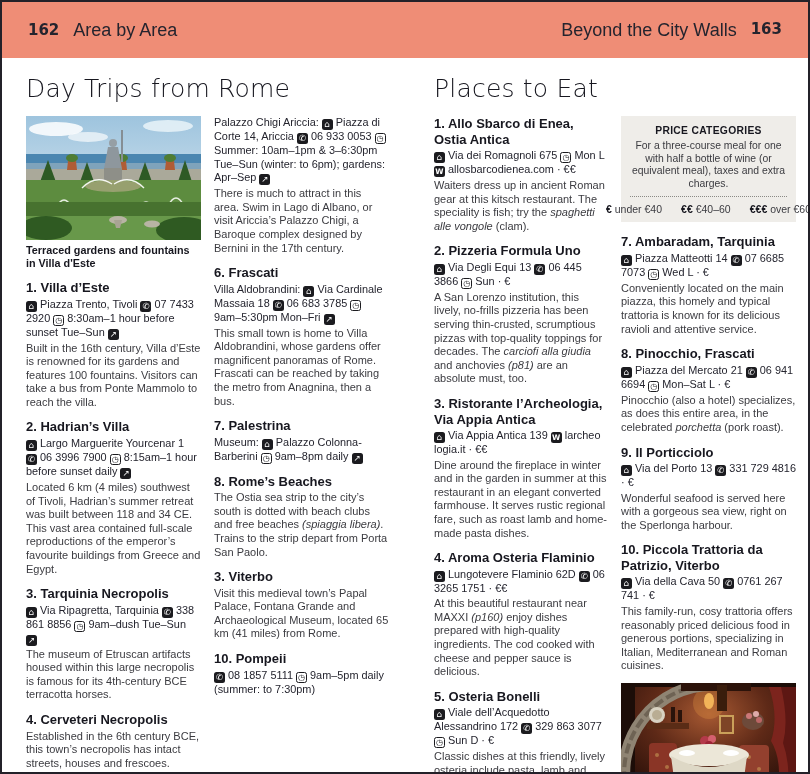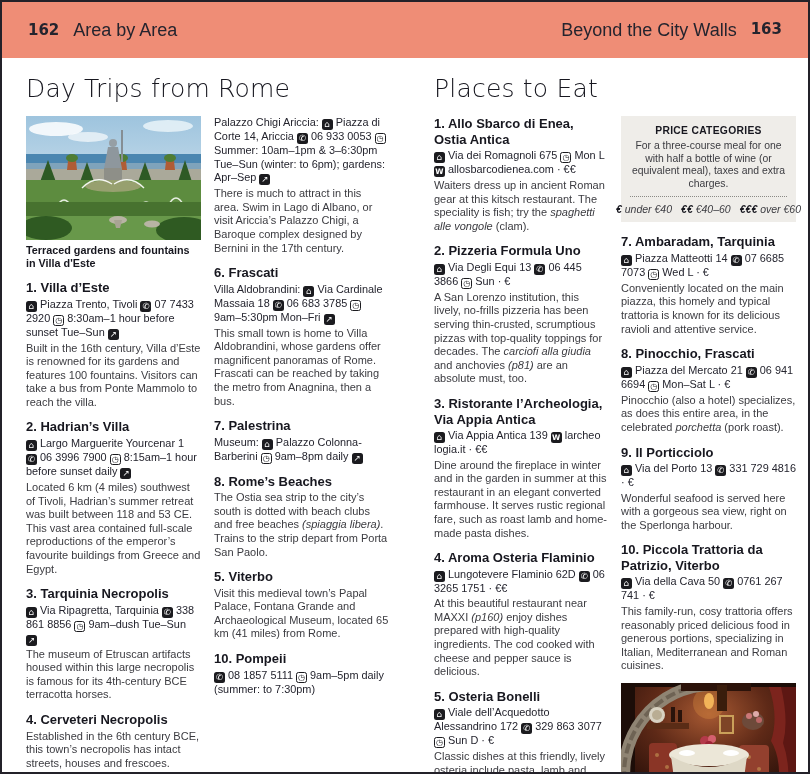--- a/index.html
+++ b/index.html
@@ -33,21 +33,21 @@
       font-family:"DejaVu Sans",sans-serif;}
   .ic-web{font-size:7.5px;font-weight:bold;}
   .ic-clock{background:#fff;color:#1b1b1f;border:1px solid #1b1b1f;width:9px;height:9px;line-height:9px;font-size:8px;}
   
   .photo{display:block;}
   .caption{font-weight:bold;font-size:10.8px;line-height:13px;color:#17171f;margin:4px 0 10px 0;}
   
   .price-box{background:#efede9;padding:9px 9px 7px;text-align:center;margin-bottom:12px;}
   .pb-title{font-weight:bold;font-size:10.3px;letter-spacing:.3px;color:#17171f;margin-bottom:4px;}
   .pb-desc{font-size:10.4px;line-height:12.6px;color:#3b3b40;padding-bottom:6px;border-bottom:1px dotted #8a8a85;margin-bottom:6px;}
-  .pb-tiers{font-size:10.5px;color:#3b3b40;display:flex;justify-content:center;gap:9px;white-space:nowrap;font-style:italic;}
+  .pb-tiers{font-size:10.5px;color:#3b3b40;display:flex;justify-content:center;gap:19px;white-space:nowrap;}
   .pb-tiers b{color:#17171f;}
 </style>
 </head>
 <body>
 
 <div class="hdr">
   <span class="hdr-num">162</span>
   <span class="hdr-sec">Area by Area</span>
   <span class="hdr-right">
     <span class="hdr-sec">Beyond the City Walls</span>
@@ -108,21 +108,21 @@
         <div class="caption">Terraced gardens and fountains in Villa d'Este</div>
         <div>
             <div class="entry">
               <div class="entry-title">1. Villa d’Este</div>
               <p class="info"><span class="ic ic-house">⌂</span>Piazza Trento, Tivoli <span class="ic ic-phone">✆</span>07 7433 2920 <span class="ic ic-clock">◷</span>8:30am–1 hour before sunset Tue–Sun <span class="ic ic-link">↗</span></p>
               <p class="body">Built in the 16th century, Villa d’Este is renowned for its gardens and features 100 fountains. Visitors can take a bus from Ponte Mammolo to reach the villa.</p>
             </div>
             <div class="entry">
               <div class="entry-title">2. Hadrian’s Villa</div>
               <p class="info"><span class="ic ic-house">⌂</span>Largo Marguerite Yourcenar 1 <span class="ic ic-phone">✆</span>06 3996 7900 <span class="ic ic-clock">◷</span>8:15am–1 hour before sunset daily <span class="ic ic-link">↗</span></p>
-              <p class="body">Located 6 km (4 miles) southwest of Tivoli, Hadrian’s summer retreat was built between 118 and 53 CE. This vast area contained full-scale reproductions of the emperor’s favourite buildings from Greece and Egypt.</p>
+              <p class="body">Located 6 km (4 miles) southwest of Tivoli, Hadrian’s summer retreat was built between 118 and 34 CE. This vast area contained full-scale reproductions of the emperor’s favourite buildings from Greece and Egypt.</p>
             </div>
             <div class="entry">
               <div class="entry-title">3. Tarquinia Necropolis</div>
               <p class="info"><span class="ic ic-house">⌂</span>Via Ripagretta, Tarquinia <span class="ic ic-phone">✆</span>338 861 8856 <span class="ic ic-clock">◷</span>9am–dush Tue–Sun <span class="ic ic-link">↗</span></p>
               <p class="body">The museum of Etruscan artifacts housed within this large necropolis is famous for its 4th-century BCE terracotta horses.</p>
             </div>
             <div class="entry">
               <div class="entry-title">4. Cerveteri Necropolis</div>
               <p class="body">Established in the 6th century BCE, this town’s necropolis has intact streets, houses and frescoes.</p>
             </div>
@@ -141,21 +141,21 @@
             </div>
             <div class="entry">
               <div class="entry-title">7. Palestrina</div>
               <p class="info">Museum: <span class="ic ic-house">⌂</span>Palazzo Colonna-Barberini <span class="ic ic-clock">◷</span>9am–8pm daily <span class="ic ic-link">↗</span></p>
             </div>
             <div class="entry">
               <div class="entry-title">8. Rome’s Beaches</div>
               <p class="body">The Ostia sea strip to the city’s south is dotted with beach clubs and free beaches <em>(spiaggia libera)</em>. Trains to the strip depart from Porta San Paolo.</p>
             </div>
             <div class="entry">
-              <div class="entry-title">5. Viterbo</div>
+              <div class="entry-title">3. Viterbo</div>
               <p class="body">Visit this medieval town’s Papal Palace, Fontana Grande and Archaeological Museum, located 65 km (41 miles) from Rome.</p>
             </div>
             <div class="entry">
               <div class="entry-title">10. Pompeii</div>
               <p class="info"><span class="ic ic-phone">✆</span>08 1857 5111 <span class="ic ic-clock">◷</span>9am–5pm daily (summer: to 7:30pm) </p>
             </div>
           </div>
       </div>
     </div>
   </div>

